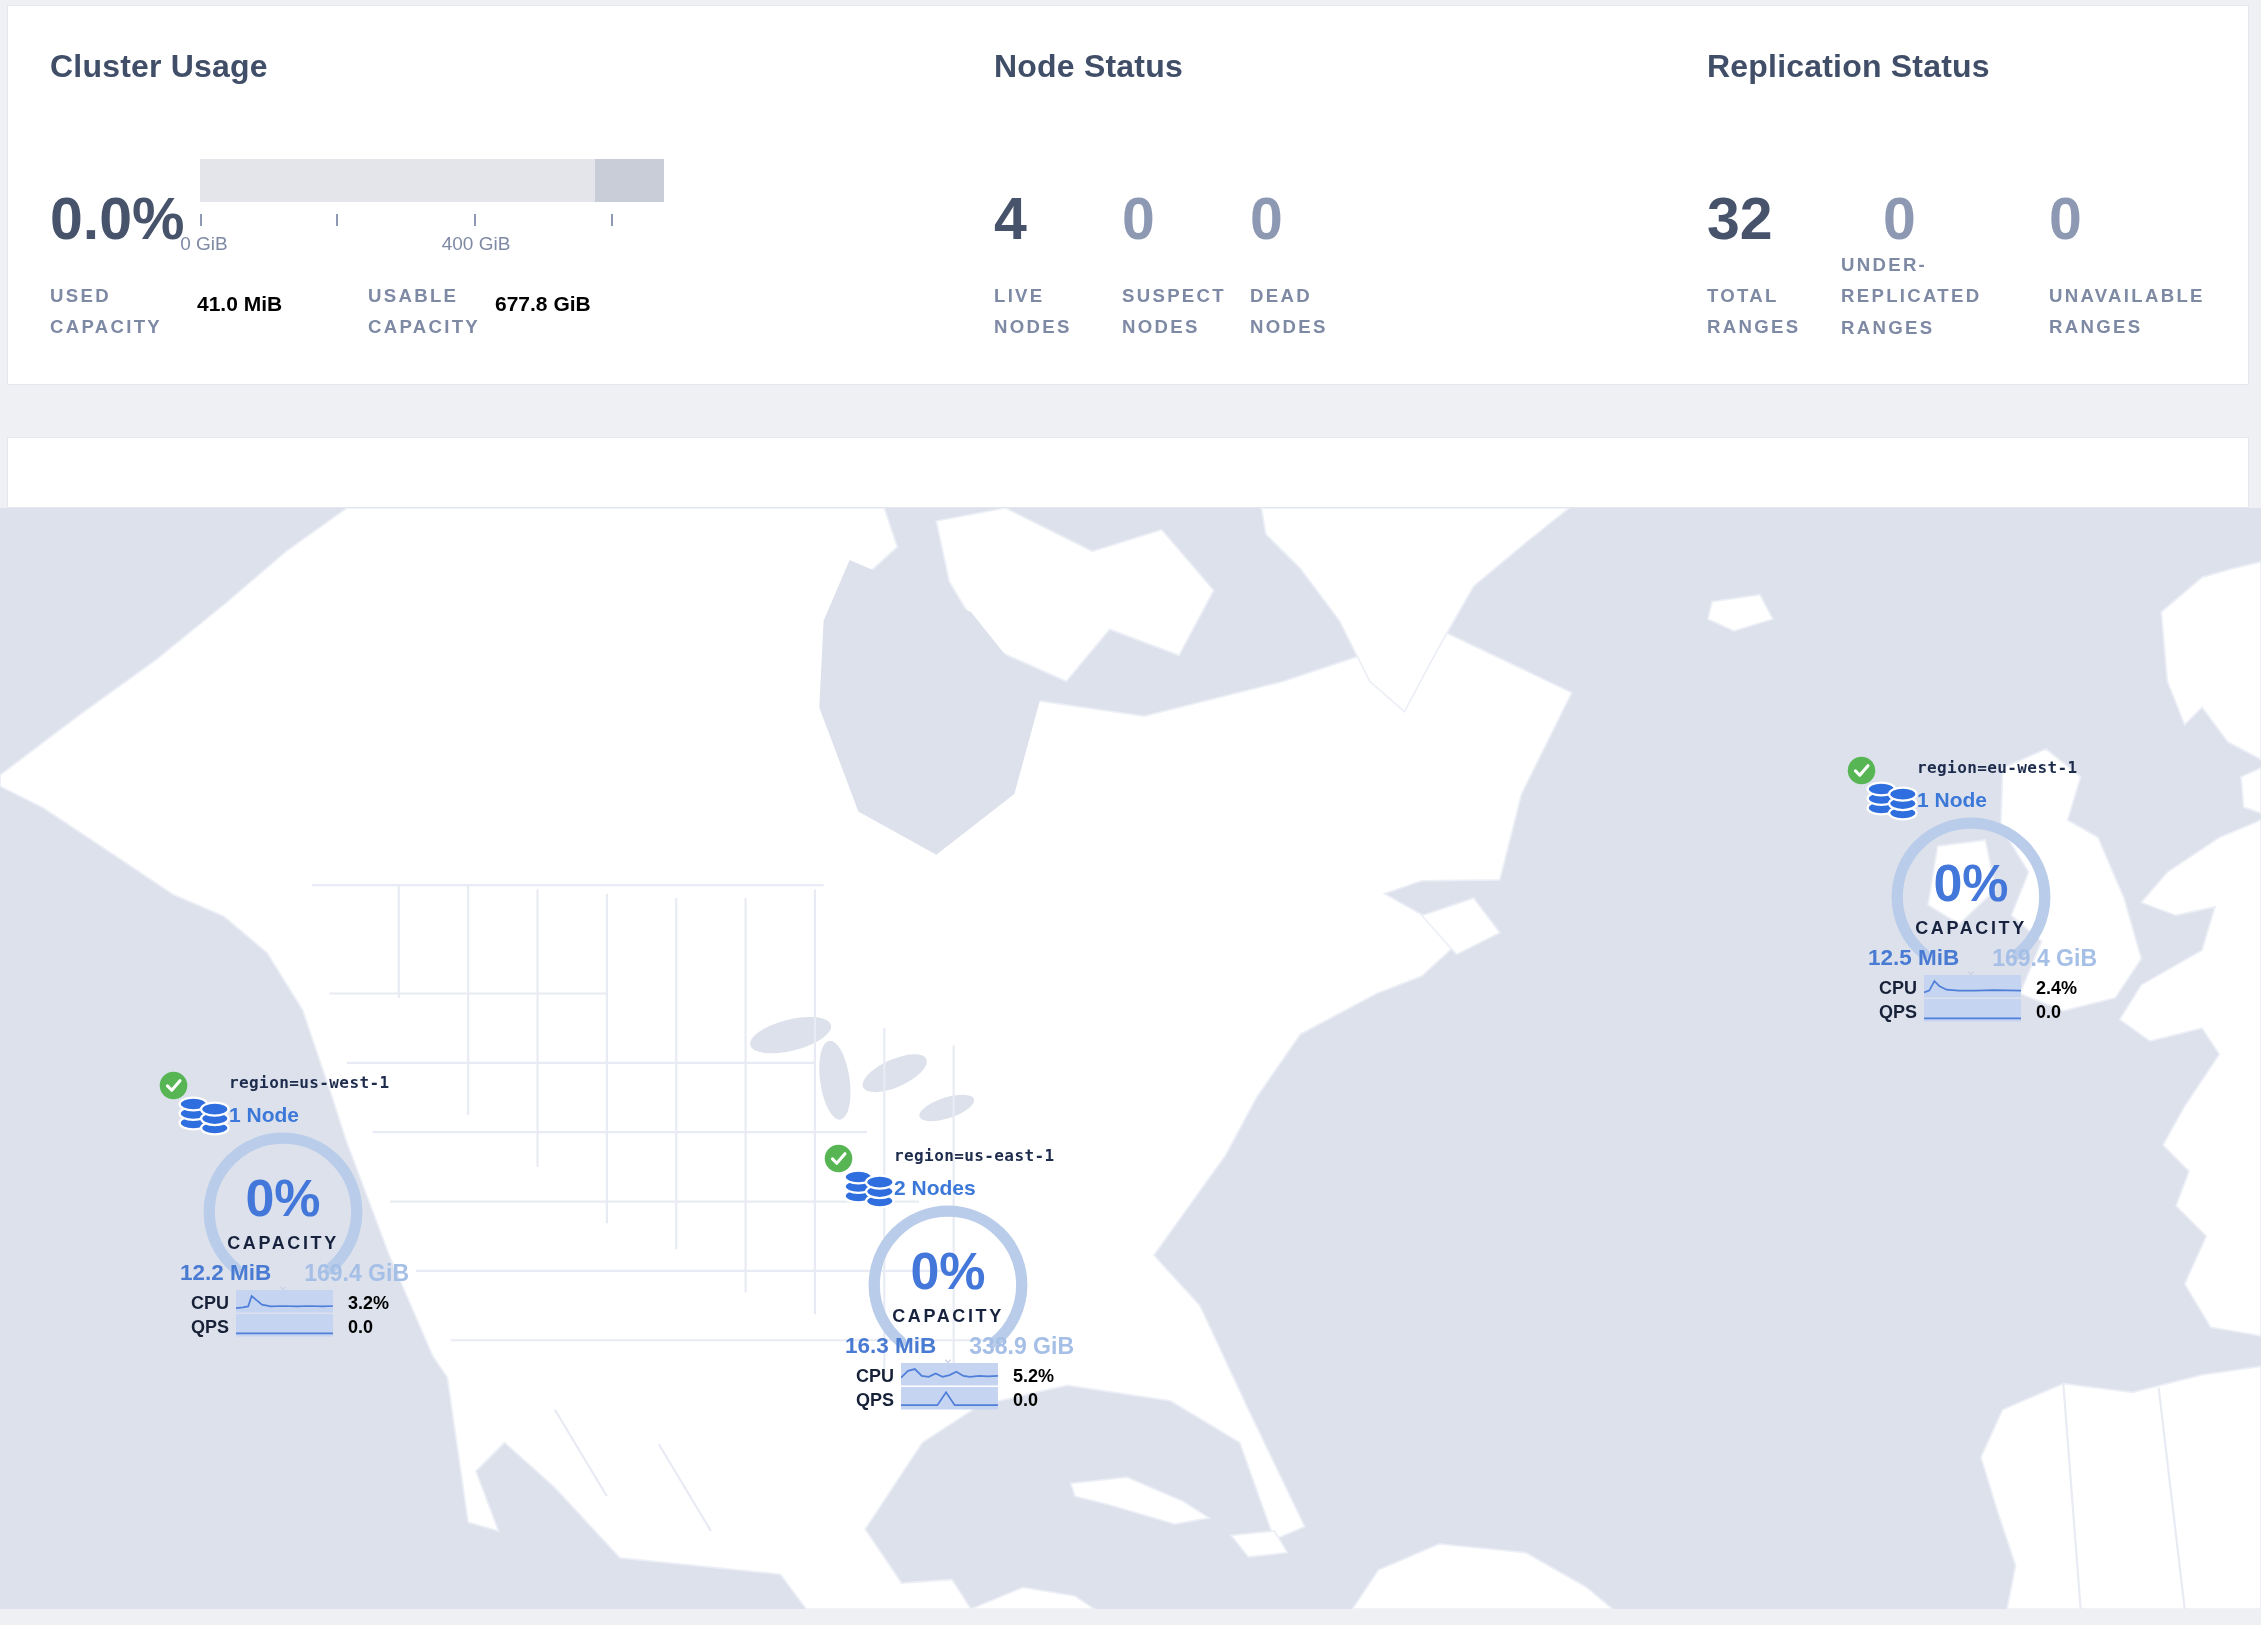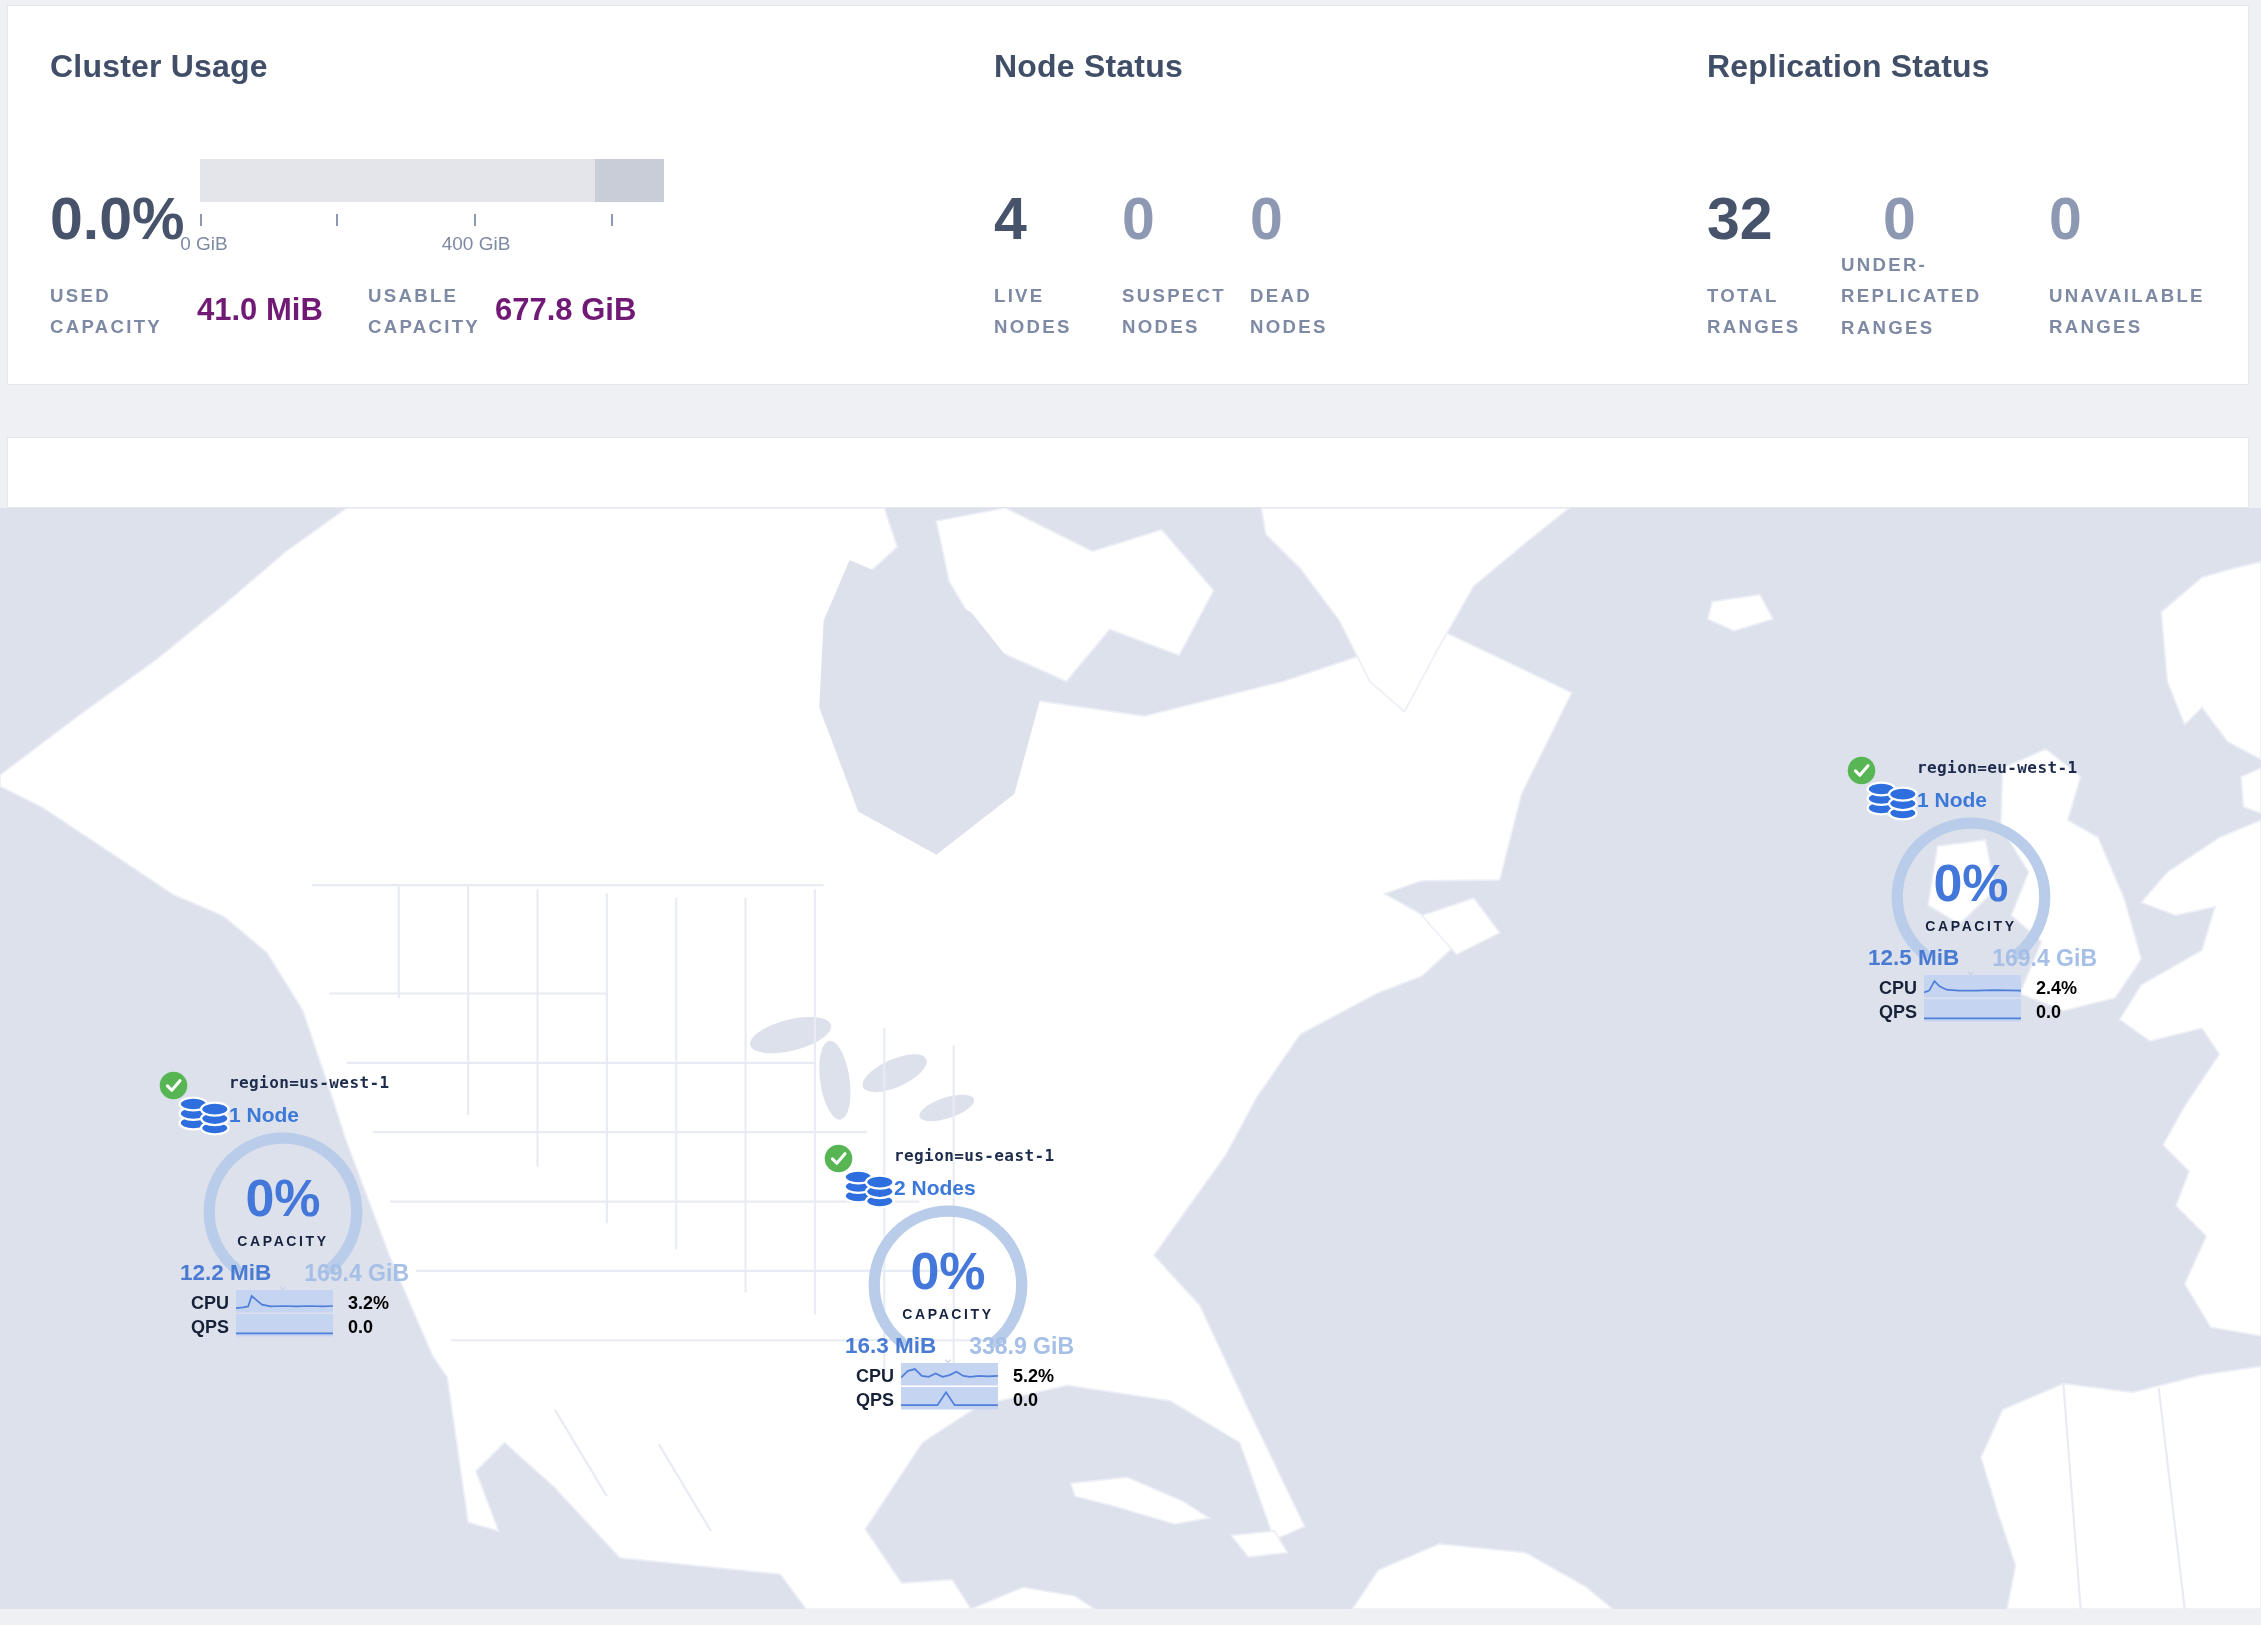--- a/index.html
+++ b/index.html
@@ -17,21 +17,21 @@
     position:absolute; left:7px; top:5.2px; width:2242px; height:380px;
     background:#ffffff; border:0.9px solid #e4e7ed;
   }
   .stat-title { position:absolute; top:42px; font-size:32px; font-weight:700; color:#404e68; letter-spacing:0.2px; }
   .big-num { position:absolute; top:140px; font-size:59px; font-weight:700; color:#46536b; line-height:1;margin-top:44px; }
   .big-num.muted { color:#8d98b2; }
   .small-label {
     position:absolute; font-size:18.6px; letter-spacing:2.3px; color:#7e89a4;
     line-height:1.68; font-weight:700;
   }
-  .stat-value { position:absolute; font-size:31px; font-weight:700; color:#701a75; }
+  .stat-value { position:absolute; font-size:21px; font-weight:700; color:#000000; }
 
   .cap-bar { position:absolute; left:192px; top:153px; width:464px; height:43px; background:#e3e5ea; }
   .cap-bar-seg { position:absolute; right:0; top:0; width:69px; height:43px; background:#c8cdd7; }
   .cap-tick { position:absolute; top:208px; width:1.7px; height:12px; background:#8d98b2; }
   .cap-tick-label { position:absolute; top:227px; font-size:19px; color:#7e89a4; transform:translateX(-50%); white-space:nowrap; }
 
   
   .toolbar-card {
     position:absolute; left:7px; top:437px; width:2242px; height:71px;
     background:#ffffff; border:0.9px solid #e4e7ed;
@@ -74,21 +74,21 @@
   .marker { position:absolute; width:260px; height:286px; cursor:pointer; }
   .mk-check { position:absolute; left:1.7px; top:1.7px; width:31px; height:31px; }
   .mk-db { position:absolute; left:21px; top:22.5px; width:55px; height:50px; }
   .mk-region {
     position:absolute; left:73px; top:5.2px; font-family:"DejaVu Sans Mono", monospace;
     font-size:16px; font-weight:700; color:#1d2b4c; letter-spacing:0.4px; white-space:nowrap;
   }
   .mk-nodes { position:absolute; left:73px; top:35px; font-size:21px; font-weight:700; color:#3b78d8; }
   .mk-gauge { position:absolute; left:35px; top:52px; width:184px; height:184px; }
   .mk-pct { position:absolute; left:35px; top:104px; width:184px; text-align:center; font-size:52px; font-weight:700; color:#4377d9; line-height:1; }
-  .mk-cap { position:absolute; left:35px; top:165px; width:184px; text-align:center; font-size:14px; font-weight:700; color:#16223e; letter-spacing:2.6px; }
+  .mk-cap { position:absolute; left:35px; top:165px; width:184px; text-align:center; font-size:18px; font-weight:700; color:#16223e; letter-spacing:2.6px; }
   .mk-used { position:absolute; left:24px; top:192px; font-size:22.5px; font-weight:700; color:#4a7bd2; }
   .mk-total { position:absolute; left:121px; top:192px; width:132px; text-align:right; font-size:23px; font-weight:600; color:#a5bfe6; }
   .mk-chev { position:absolute; left:35px; top:208px; width:184px; text-align:center; font-size:14.7px; color:#c9d3e6; }
   .mk-row { position:absolute; left:0; width:260px; height:24px; }
   .mk-row.cpu { top:222px;text-decoration:underline; }
   .mk-row.qps { top:246px; }
   .mk-metric-label { position:absolute; left:0; top:2.6px; width:73px; text-align:right; font-size:18px; font-weight:700; color:#172238; }
   .mk-spark { position:absolute; left:80px; top:0; width:97px; height:22.5px; }
   .mk-metric-value { position:absolute; left:192px; top:2.6px; font-size:18px; font-weight:700; color:#000000; }
 </style>

